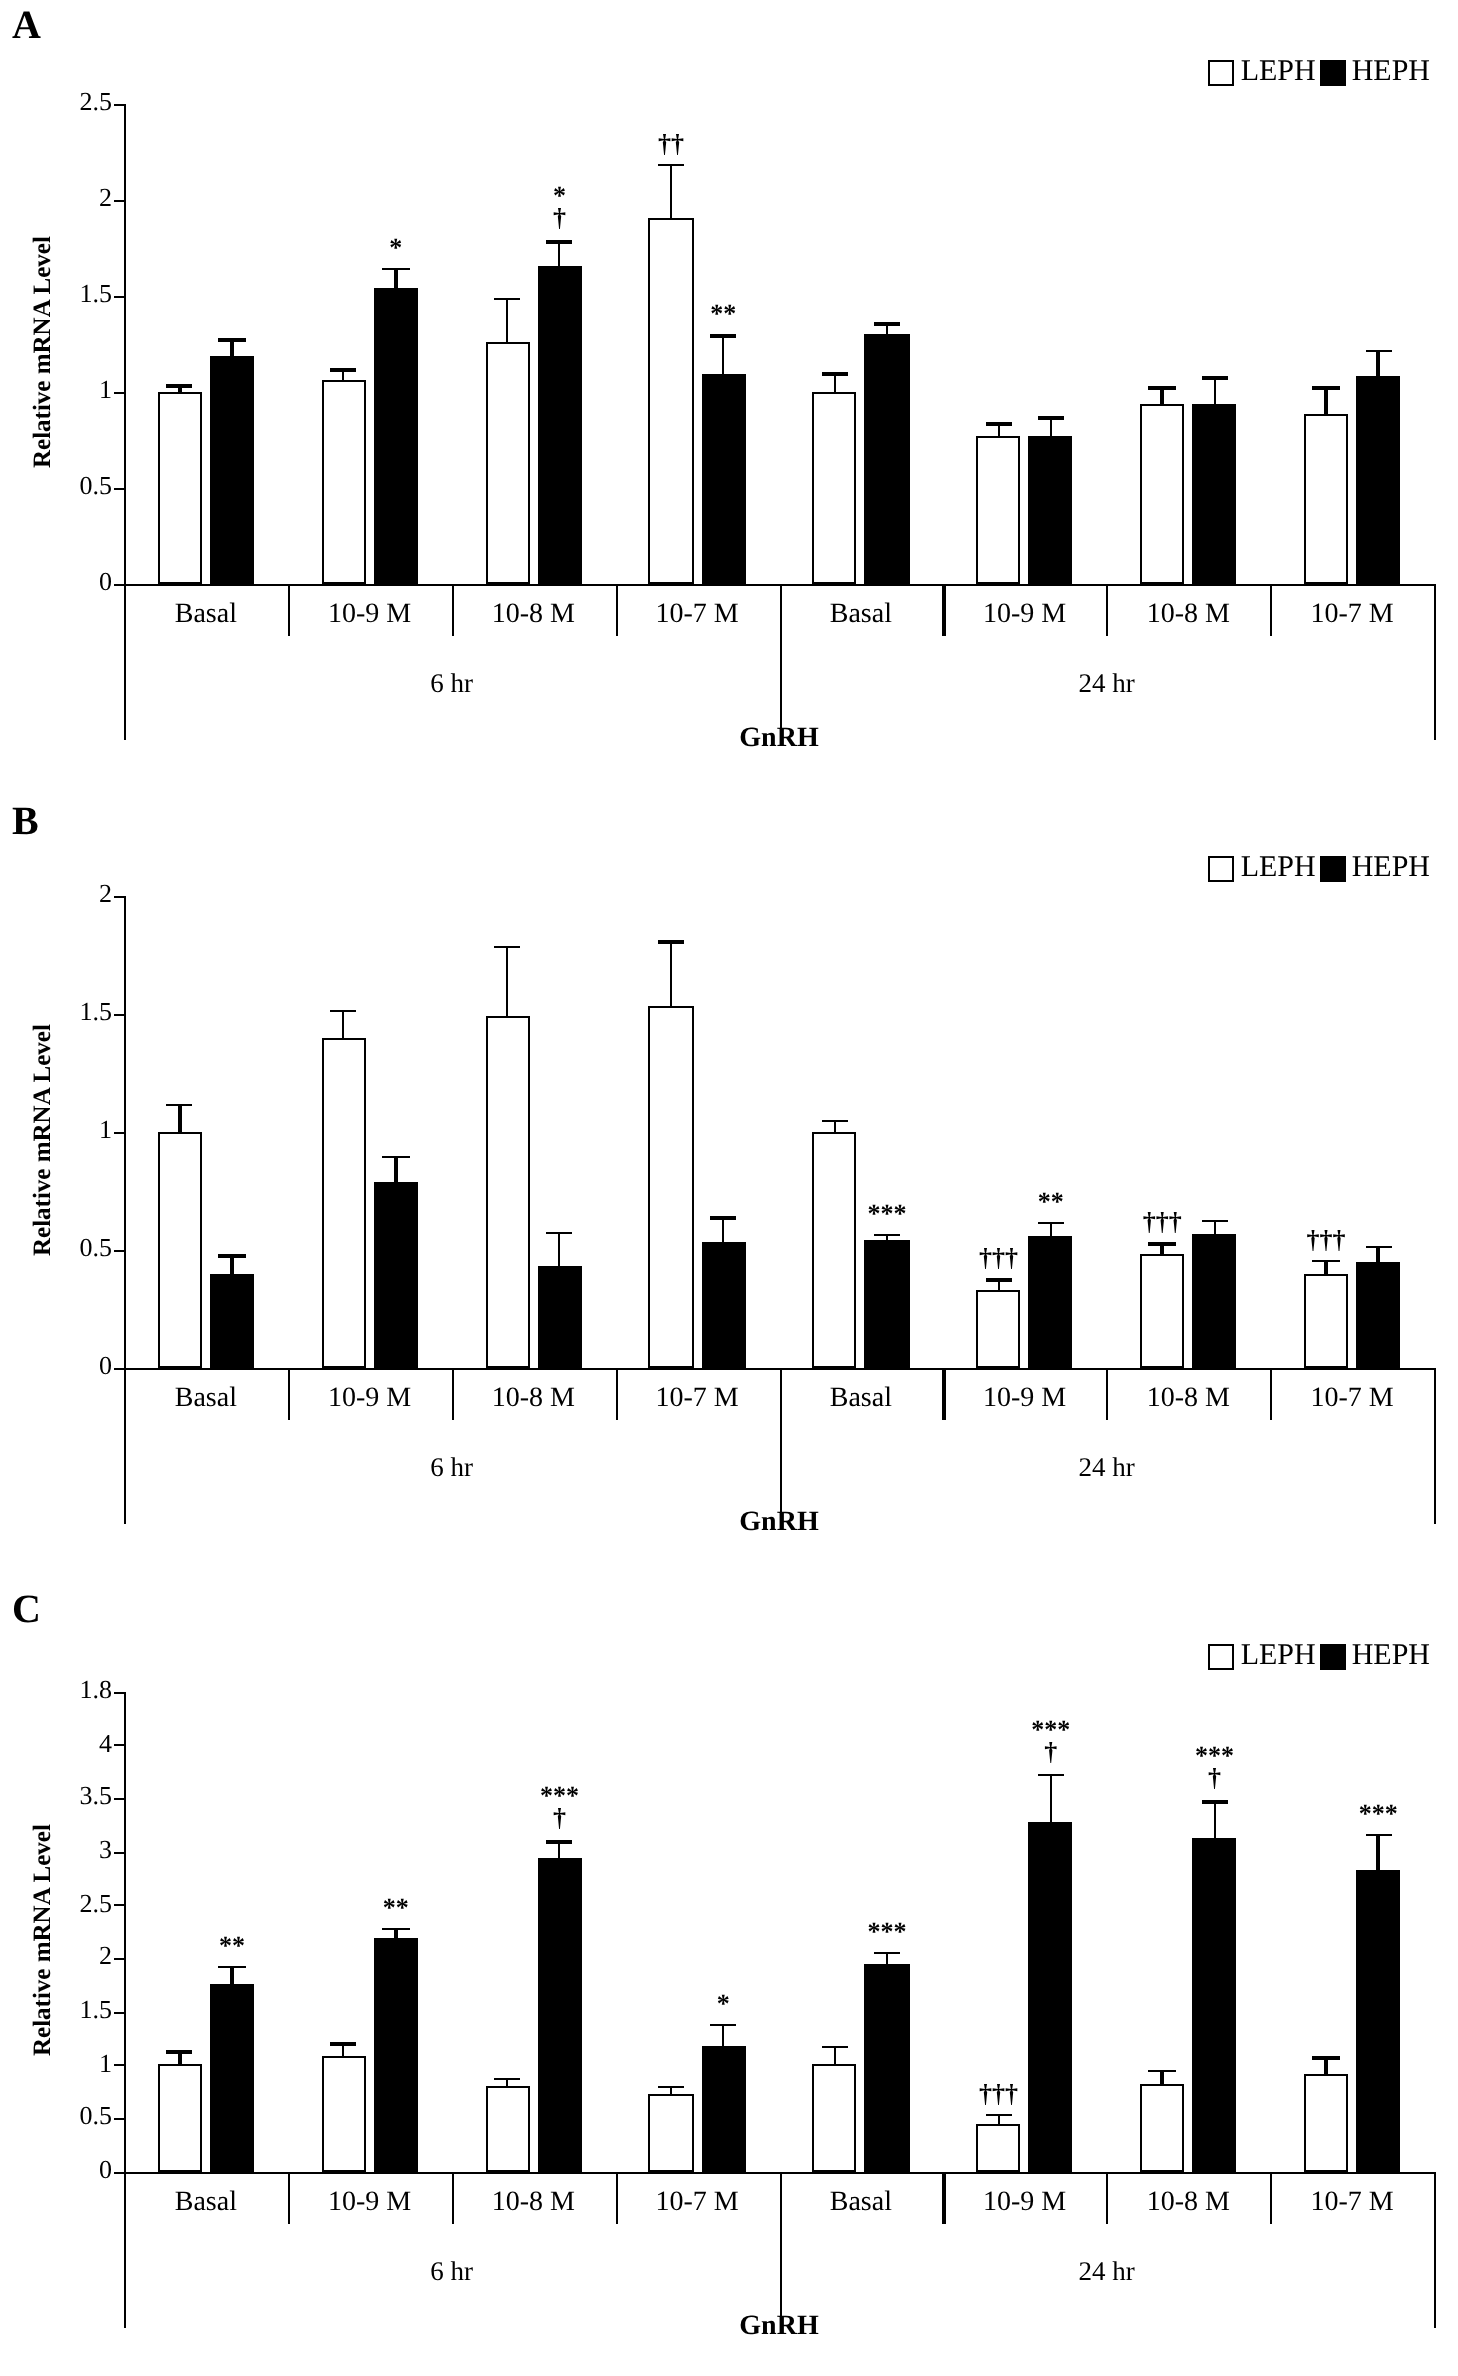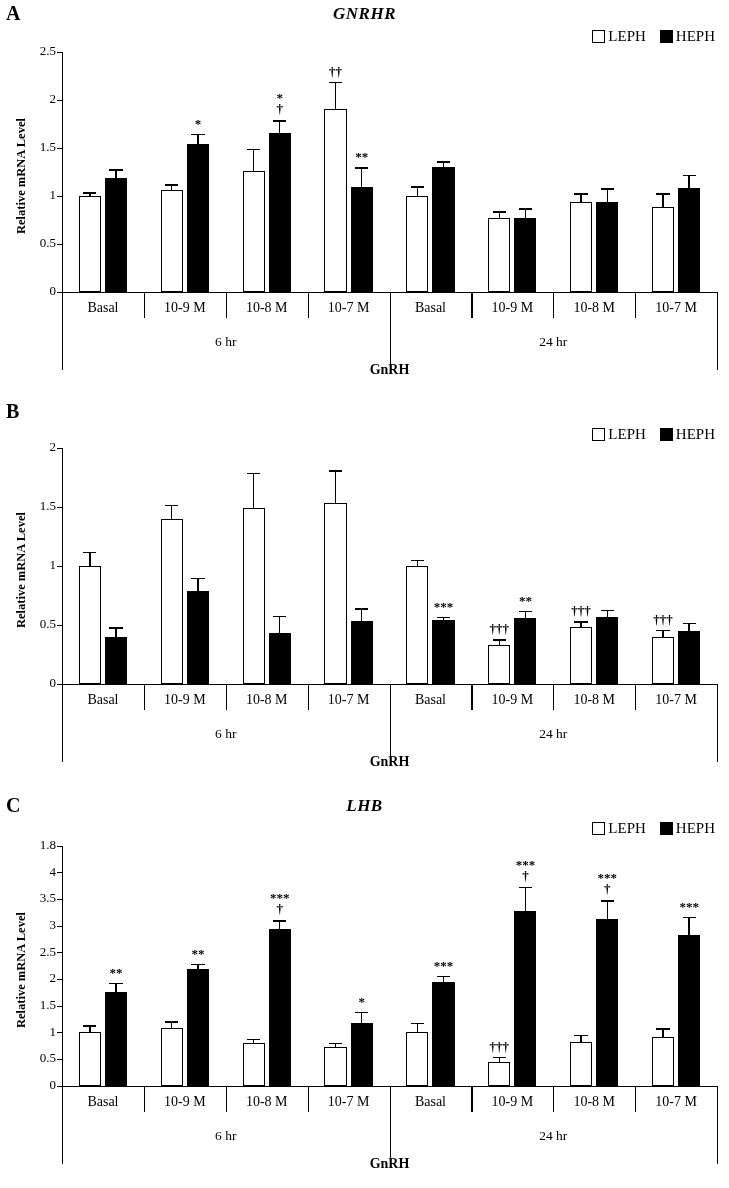--- a/index.html
+++ b/index.html
@@ -10,21 +10,21 @@
   .panel-letter{
     position:absolute;left:6px;top:2px;font-size:20px;font-weight:bold;
     font-family:"Liberation Serif",serif;
   }
   .panel-title{
     position:absolute;width:100%;text-align:center;top:4px;
     font-size:17px;font-weight:bold;font-style:italic;
     font-family:"Liberation Serif",serif;letter-spacing:.5px;
   }
   .legend{
-    position:absolute;right:14px;top:28px;display:flex;gap:14px;align-items:center;
+    position:absolute;right:14px;top:28px;display:flex;gap:2px;align-items:center;
     font-size:15px;font-family:"Liberation Serif",serif;
   }
   .legend .item{display:flex;align-items:center;gap:3px;}
   .swatch{width:11px;height:11px;display:inline-block;border:1.2px solid #000;}
   .swatch.open{background:#fff;}
   .swatch.filled{background:#000;}
 
   .ylabel{
     position:absolute;transform:rotate(-90deg);transform-origin:left top;
     font-size:12.5px;font-weight:bold;white-space:nowrap;
@@ -59,21 +59,20 @@
   .tickmark{position:absolute;background:#000;width:1.2px;}
   .sep{position:absolute;background:#000;width:1.2px;}
 </style>
 </head>
 <body>
 
 <div class="page">
   <div id="panels-root">
       <div class="panel" style="position: absolute; left: 0px; top: 0px; height: 395px;">
         <div class="panel-letter">A</div>
-        <div class="panel-title">GNRHR</div>
         <div class="legend">
           <span class="item">
             <span class="swatch open"></span>
             <span>LEPH</span>
           </span>
           <span class="item">
             <span class="swatch filled"></span>
             <span>HEPH</span>
           </span>
         </div>
@@ -262,21 +261,20 @@
         <div class="sep" style="left: 635.125px; top: 286px; height: 26px;"></div>
         <div class="sep" style="left: 62px; top: 286px; height: 78px;"></div>
         <div class="sep" style="left: 389.5px; top: 286px; height: 78px;"></div>
         <div class="sep" style="left: 717px; top: 286px; height: 78px;"></div>
         <div class="grouplabel" style="left: 62px; top: 328px; width: 327.5px;">6 hr</div>
         <div class="grouplabel" style="left: 389.5px; top: 328px; width: 327.5px;">24 hr</div>
         <div class="axistitle" style="left: 62px; top: 356px; width: 655px;">GnRH</div>
       </div>
       <div class="panel" style="position: absolute; left: 0px; top: 792px; height: 396px;">
         <div class="panel-letter">C</div>
-        <div class="panel-title">LHB</div>
         <div class="legend">
           <span class="item">
             <span class="swatch open"></span>
             <span>LEPH</span>
           </span>
           <span class="item">
             <span class="swatch filled"></span>
             <span>HEPH</span>
           </span>
         </div>

